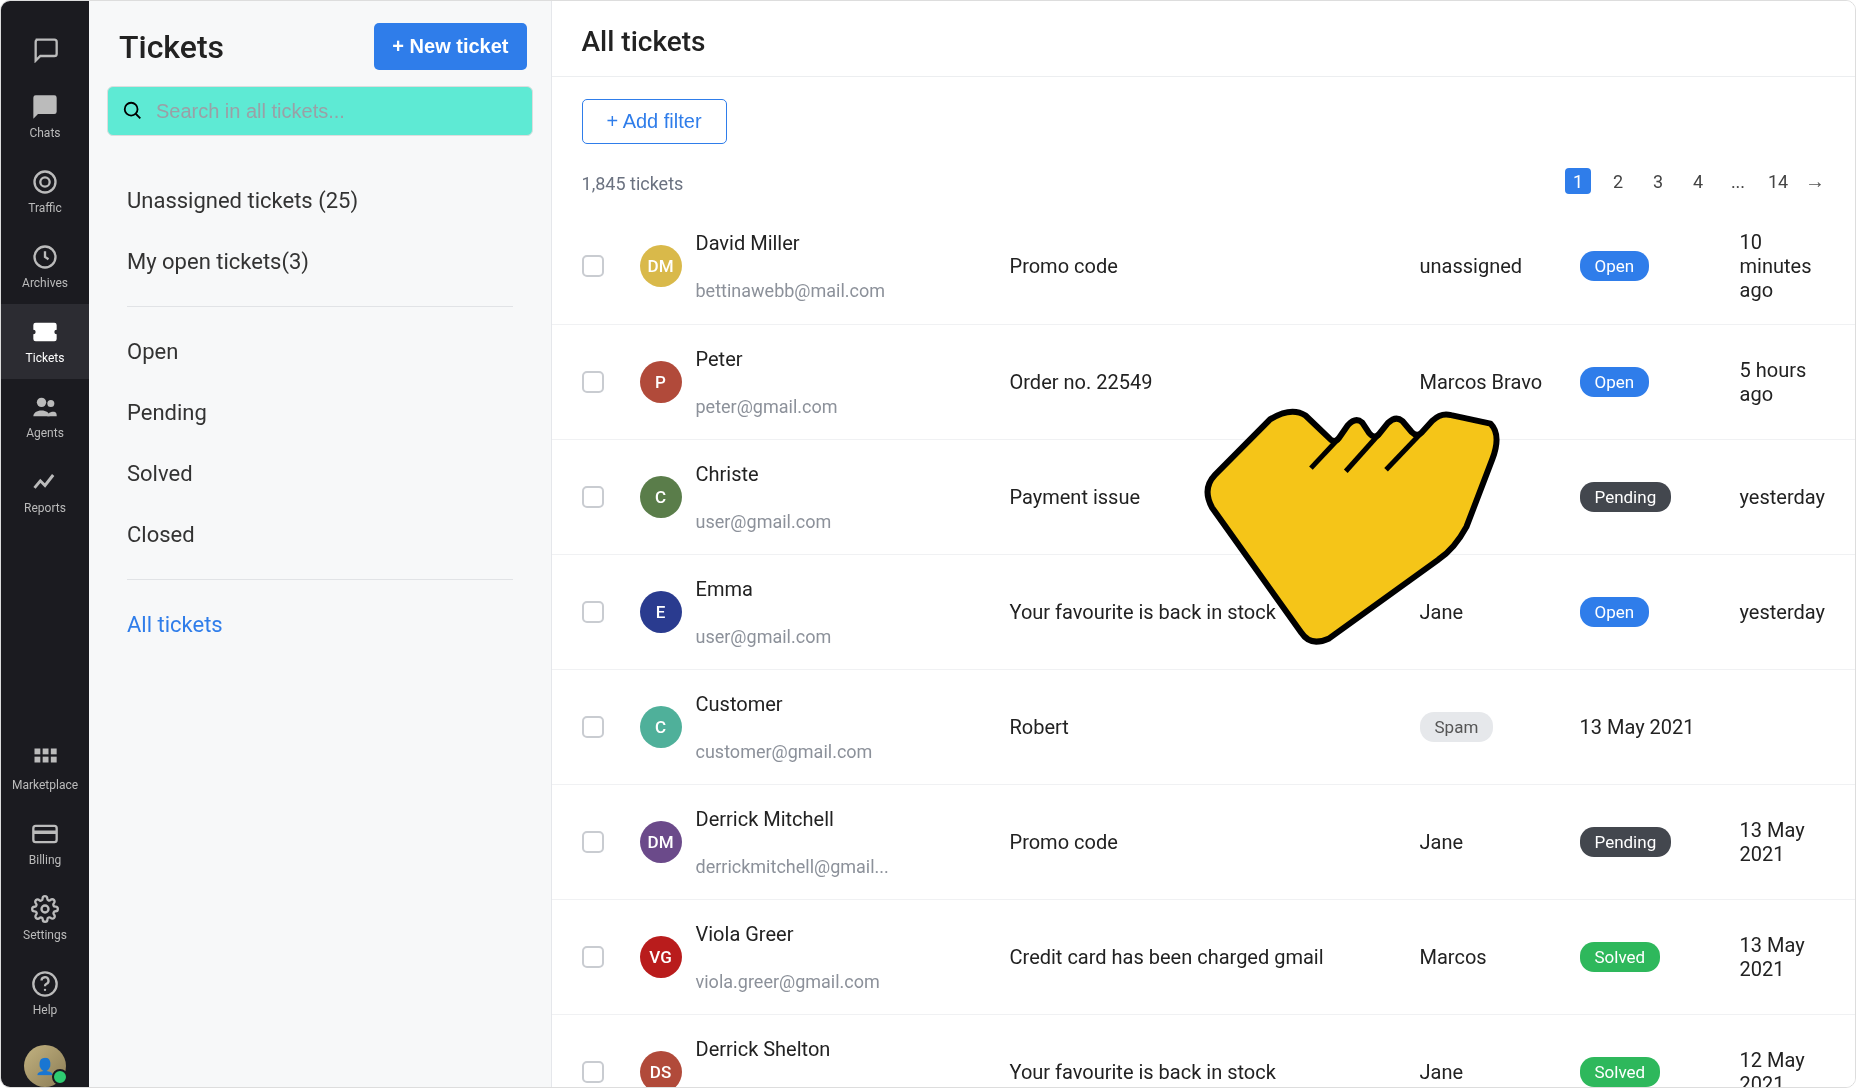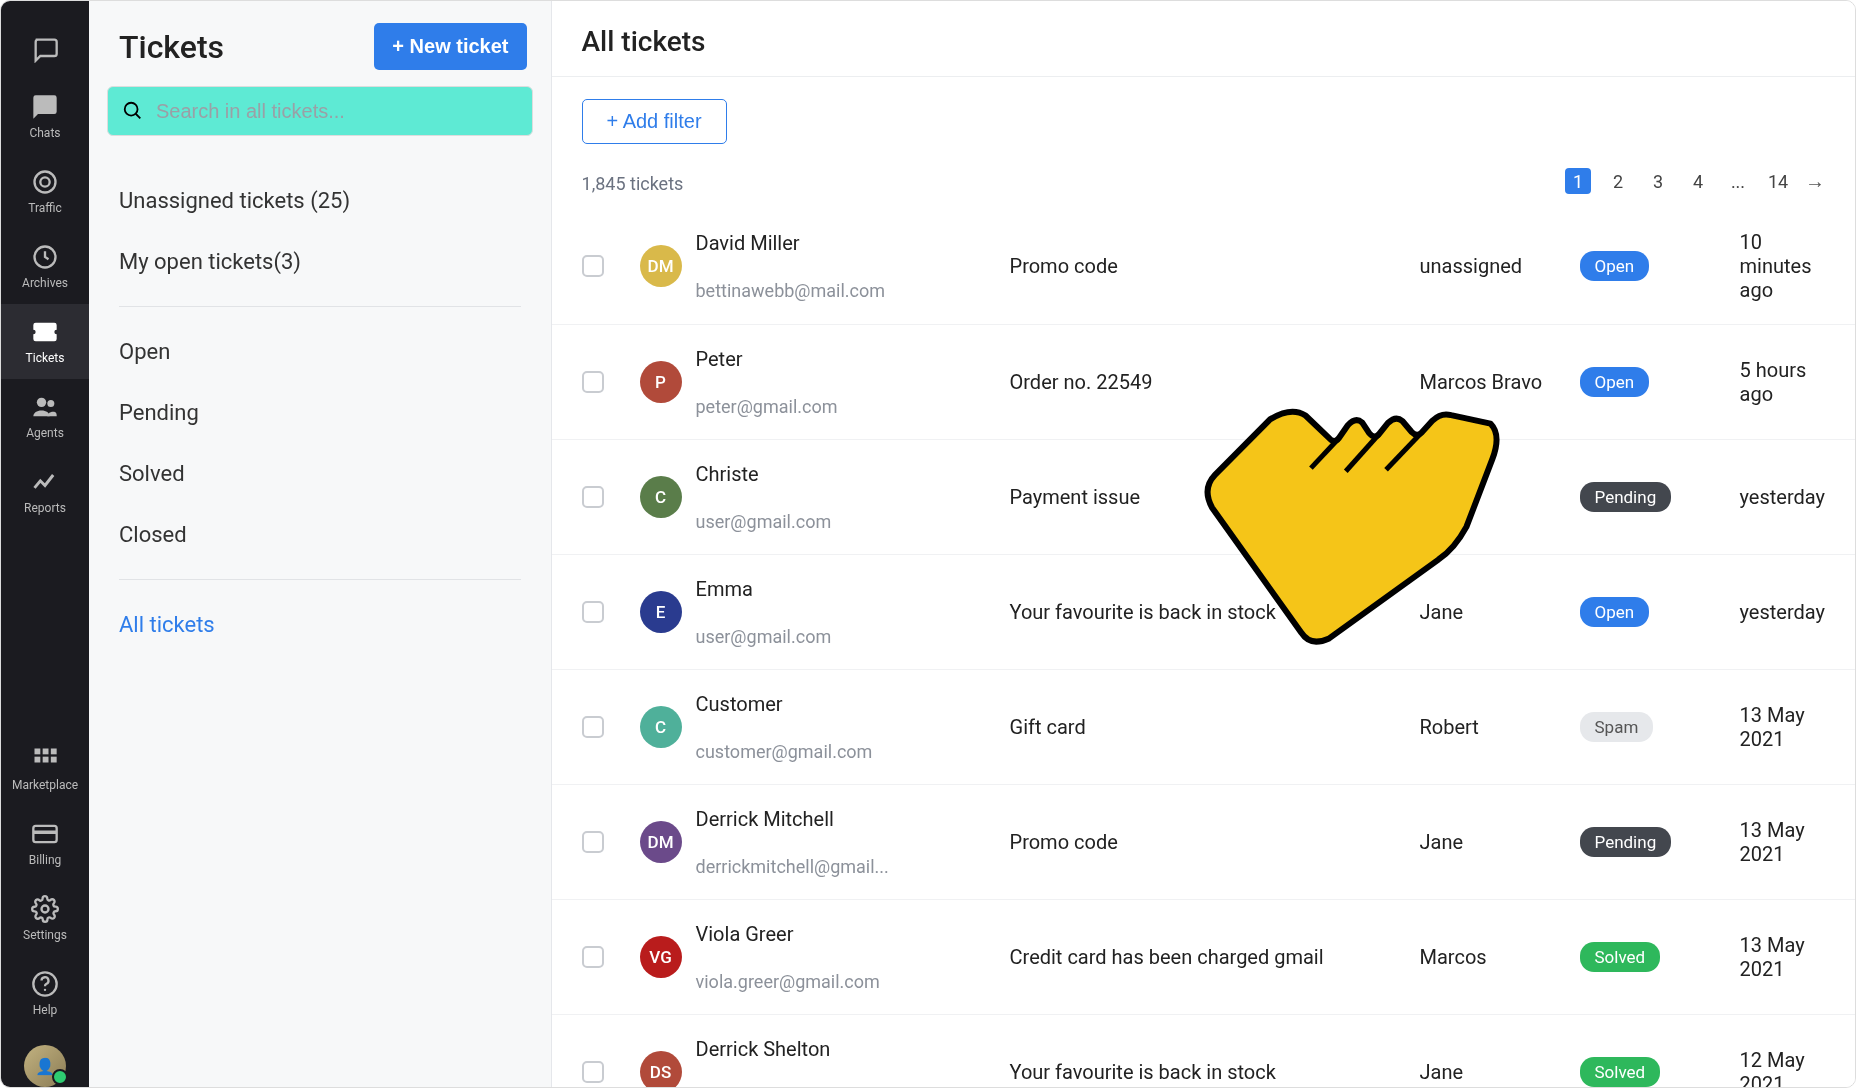--- a/index.html
+++ b/index.html
@@ -20,21 +20,21 @@
 
 .panel { width: 470px; background: #f7f8f9; border-right: 1px solid #e5e7eb; display: flex; flex-direction: column; }
 .panel-header { display: flex; align-items: center; justify-content: space-between; padding: 22px 24px 16px 30px; }
 .panel-title { font-size: 32px; font-weight: 500; color: #222; }
 .new-ticket-btn { background: #2f7dea; color: #fff; border: none; border-radius: 5px; padding: 12px 18px; font-size: 20px; font-weight: 600; cursor: pointer; }
 .search-wrap { padding: 0 18px 22px 18px; }
 .search-box { display: flex; align-items: center; background: #5eead4; border: 1px solid #ddd; border-radius: 6px; padding: 12px 14px; }
 .search-box svg { width: 24px; height: 24px; fill: #555; margin-right: 12px; }
 .search-box input { border: none; outline: none; font-size: 20px; width: 100%; color: #333; background: transparent; }
 .search-box input::placeholder { color: #9aa0a6; }
-.nav-list { padding: 12px 0; }
+.nav-list { padding: 12px 8px; }
 .nav-section { padding: 18px 30px; font-size: 22px; color: #333; cursor: pointer; }
 .nav-section.active { color: #2f7dea; }
 .nav-divider { height: 1px; background: #e1e3e6; margin: 14px 30px; }
 
 
 .main { flex: 1; display: flex; flex-direction: column; background: #fff; }
 .main-header { padding: 24px 30px 18px 30px; border-bottom: 1px solid #eceef0; }
 .main-title { font-size: 28px; font-weight: 500; color: #222; }
 .filter-row { display: flex; align-items: center; padding: 22px 30px 14px 30px; }
 .add-filter-btn { border: 1.5px solid #2f7dea; color: #2f7dea; background: #fff; border-radius: 5px; padding: 10px 24px; font-size: 20px; font-weight: 500; cursor: pointer; }
@@ -273,21 +273,20 @@
     <div>
               <div class="checkbox"></div>
             </div>
     <div class="requester-cell">
       <div class="req-avatar" style="background:#4fb09a">C</div>
       <div class="req-info">
         <span class="req-name">Customer</span>
         <span class="req-email">customer@gmail.com</span>
       </div>
     </div>
-    <div class="subject">Gift card</div>
     <div class="assignee">Robert</div>
     <div><span class="status-pill status-spam">Spam</span></div>
     <div class="lastmsg">13 May 2021</div>
   </div>
           <div class="trow">
     <div>
               <div class="checkbox"></div>
             </div>
     <div class="requester-cell">
       <div class="req-avatar" style="background:#6b4a8a">DM</div>

